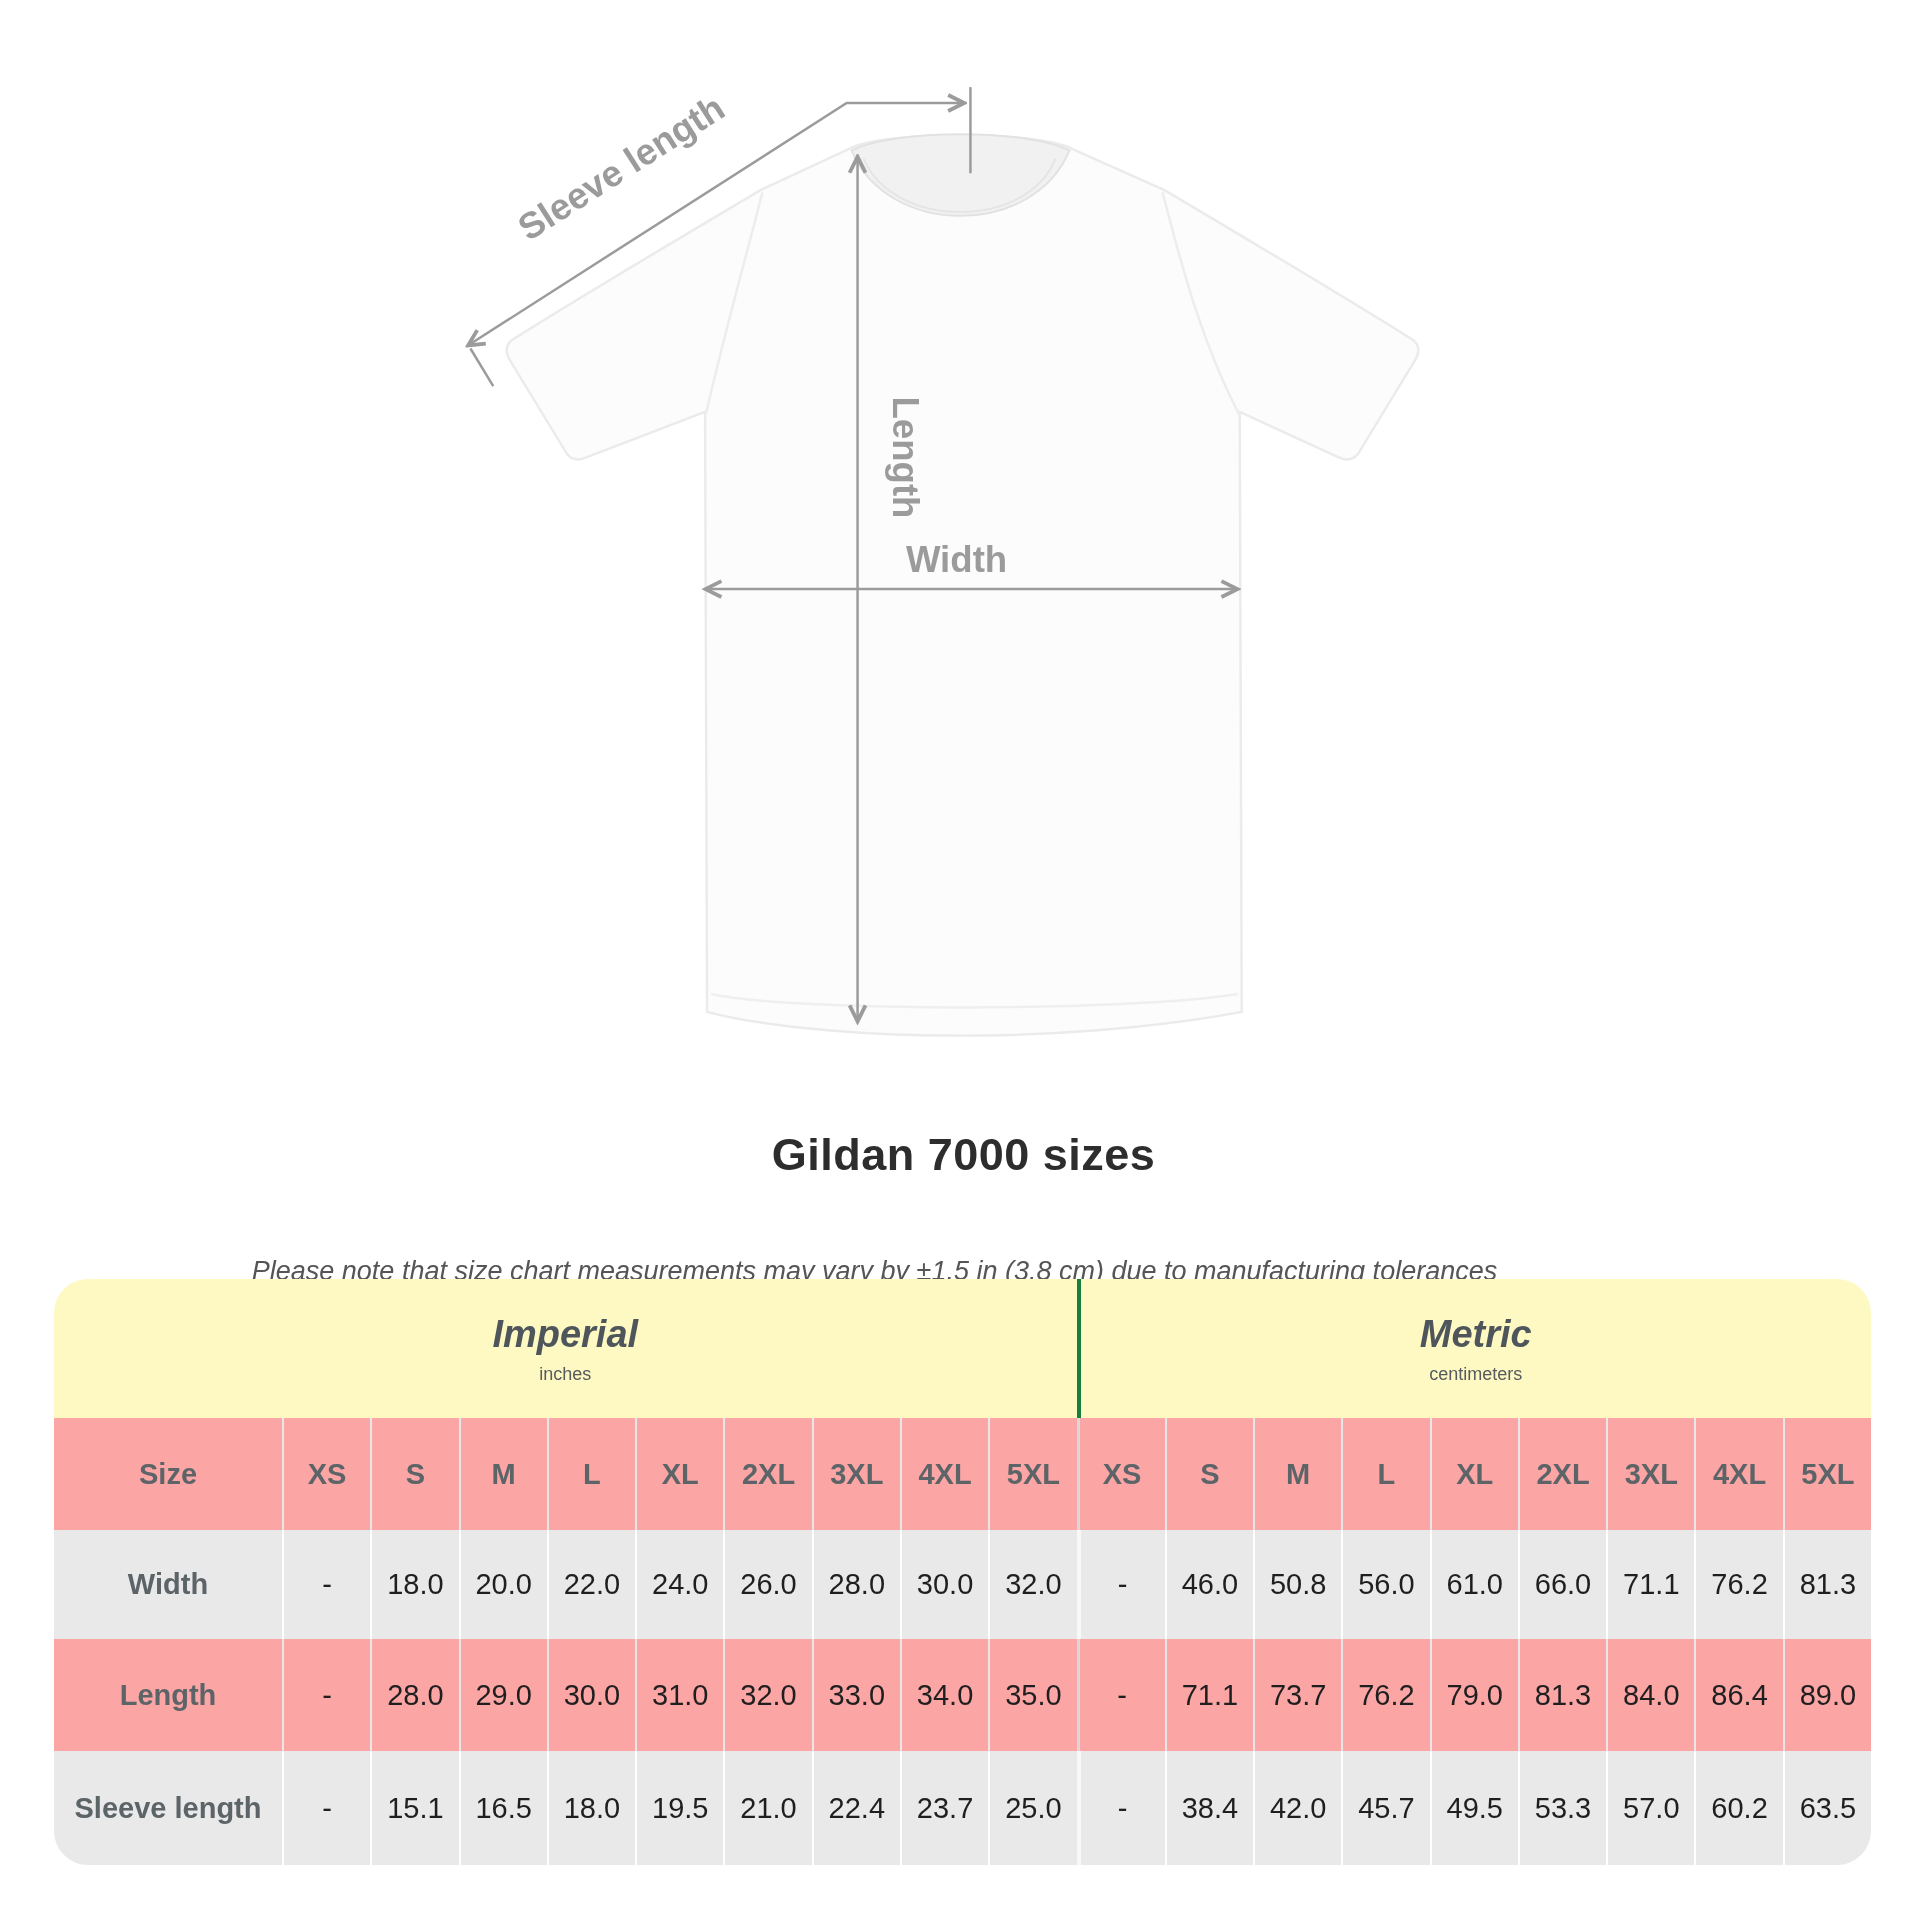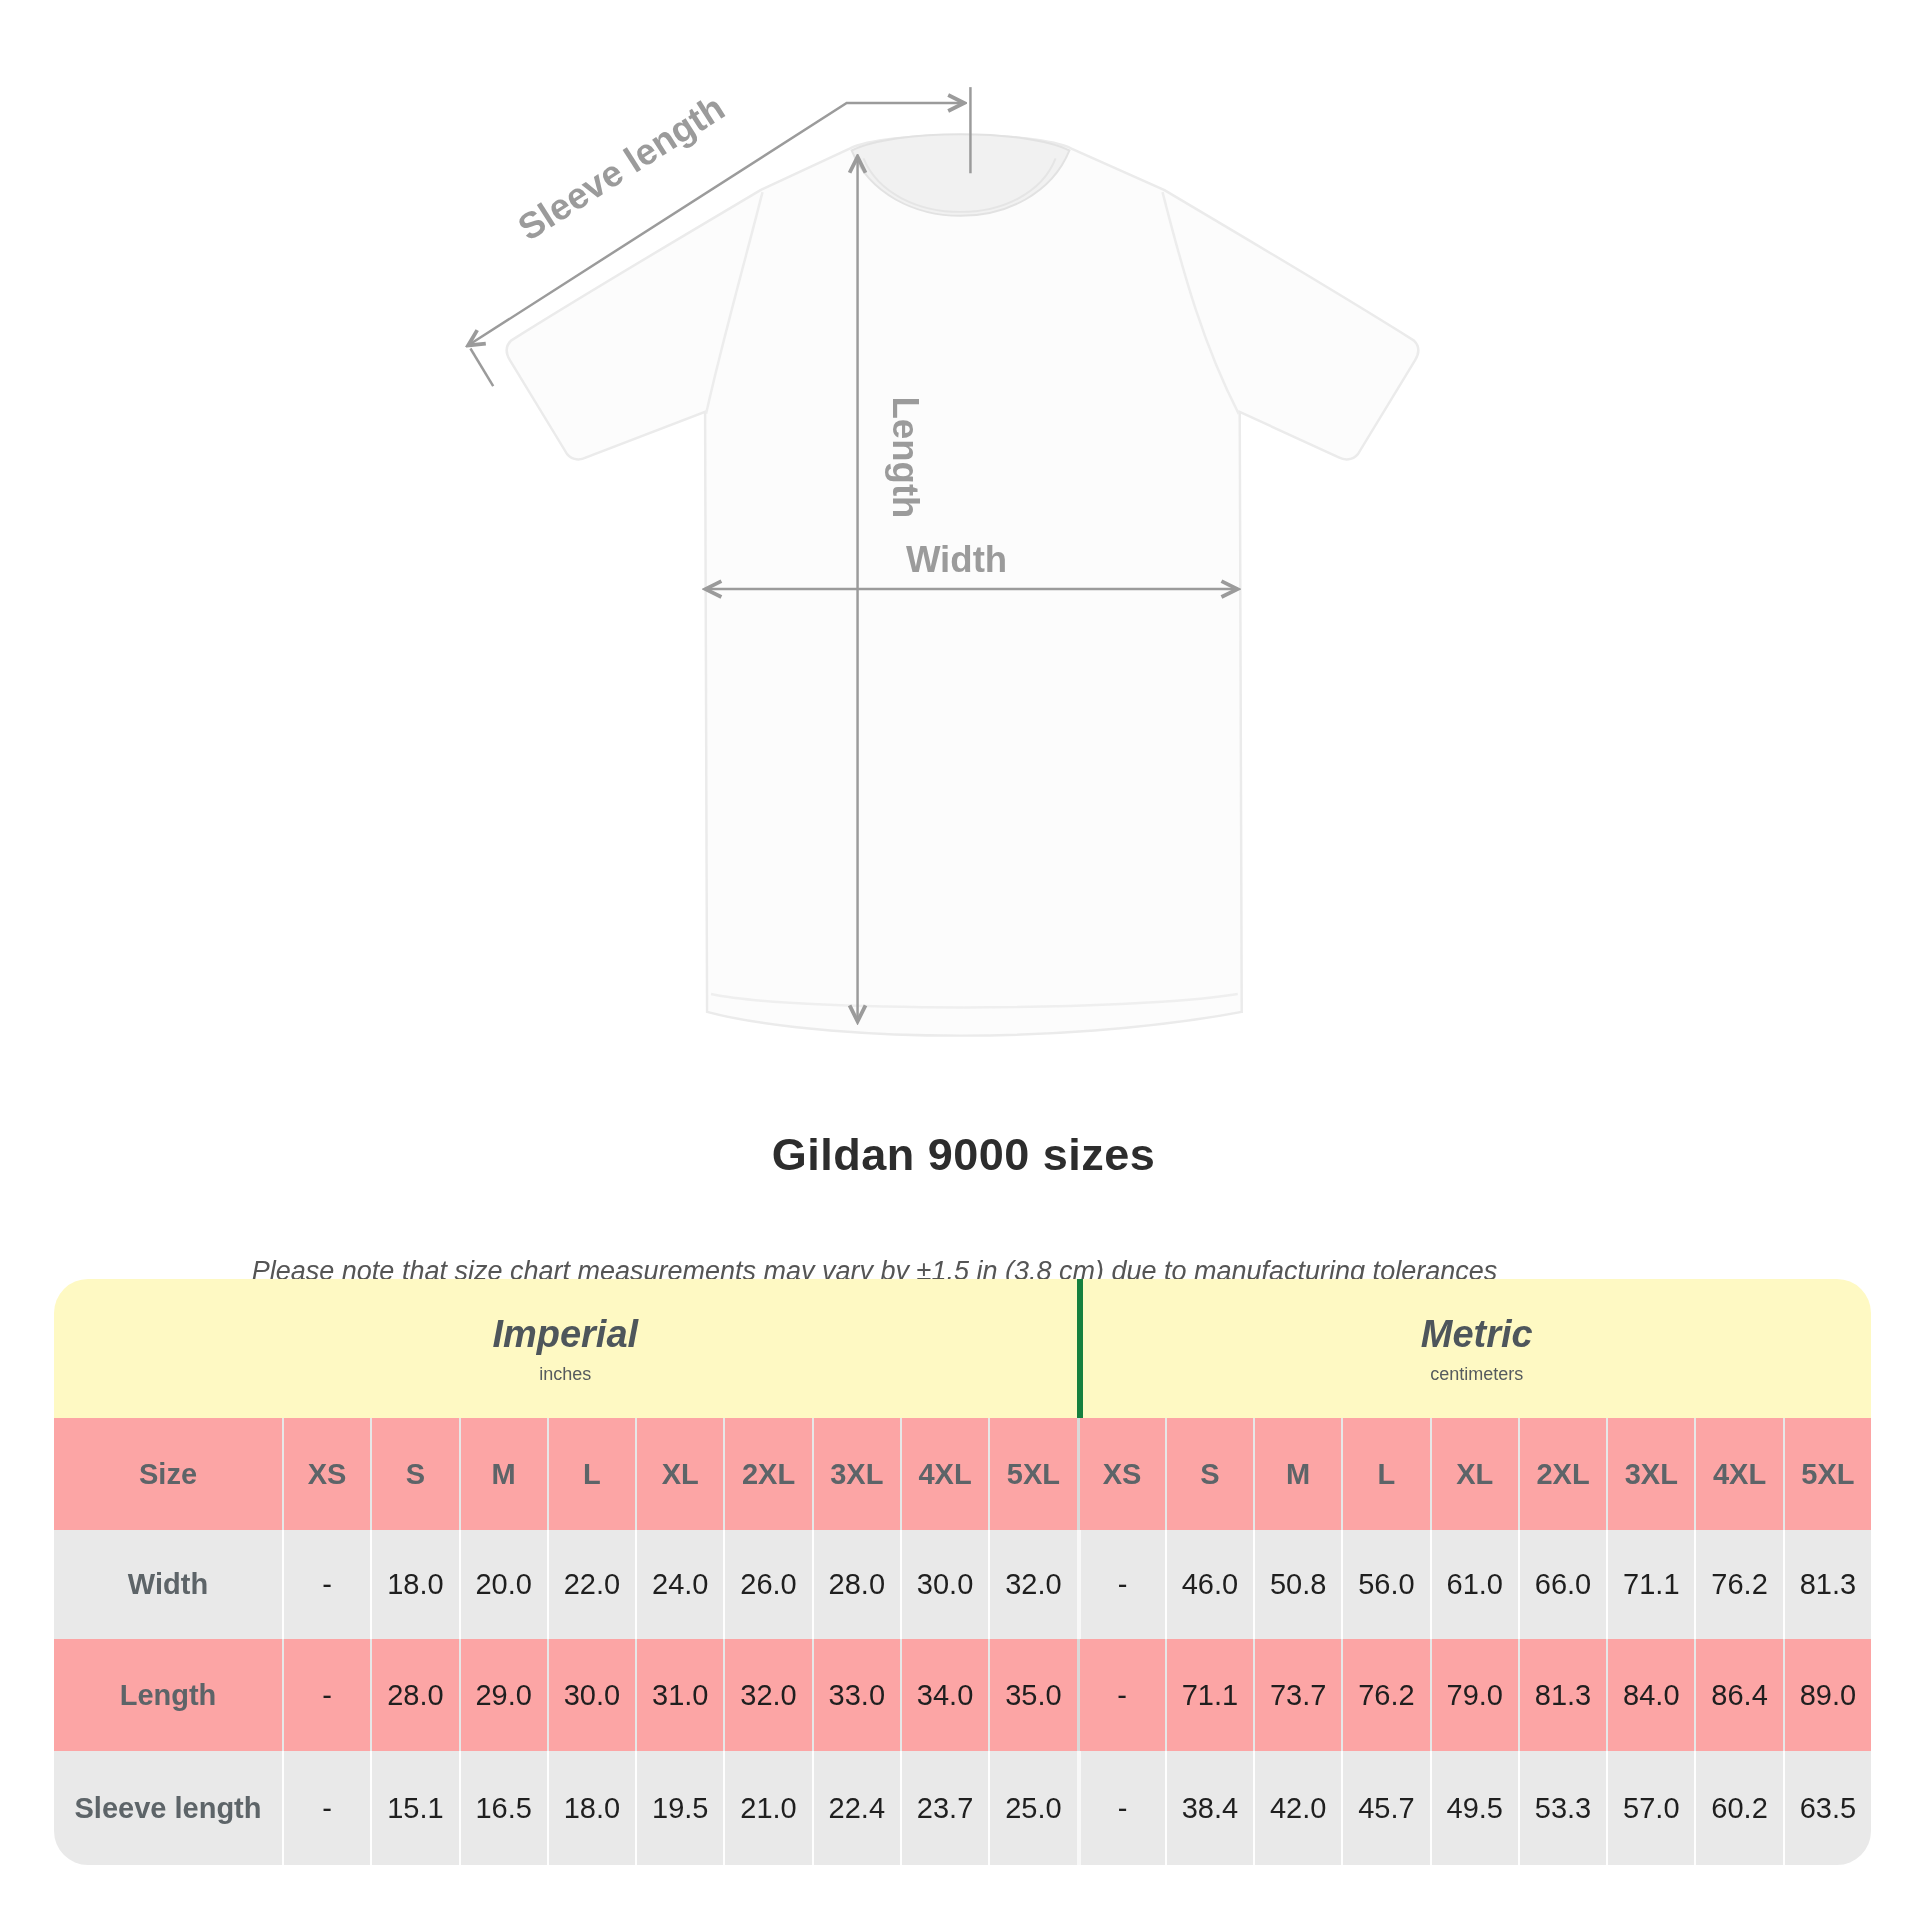--- a/index.html
+++ b/index.html
@@ -17,21 +17,21 @@
 
   
   .size-table{position:absolute;left:54px;top:1279px;width:1817px;height:586px;
               border-radius:34px;overflow:hidden;
               display:grid;
               grid-template-columns:228px repeat(18, 1fr);
               grid-template-rows:139px 112px 109px 112px 115px;}
   .band{background:#fef9c3;display:flex;flex-direction:column;align-items:center;
         justify-content:center;gap:8px;grid-row:1;}
   .band-left{grid-column:1 / span 10;}
-  .band-right{grid-column:11 / span 9;border-left:6px solid #15803d;}
+  .band-right{grid-column:11 / span 9;border-left:4px solid #15803d;}
   .band-title{font-size:38px;font-weight:bold;font-style:italic;color:#4e565b;}
   .band-sub{font-size:18px;color:#565b5e;}
 
   .cell{display:flex;align-items:center;justify-content:center;font-size:29px;}
   .row-white{background:#fca5a5;}
   .row-gray{background:#e9e9e9;}
   .cell{border-left:2px solid transparent;}
   .cell.row-white{border-left-color:#e7e7e7;}
   .cell.row-gray{border-left-color:rgba(255,255,255,0.92);}
   .cell.label-col{border-left:none;}
@@ -85,21 +85,21 @@
     <line x1="475" y1="352" x2="498" y2="390" stroke="#9b9b9b" stroke-width="2.5"></line>
     <text x="634" y="180" text-anchor="middle" transform="rotate(-32.6 634 180)" font-size="37" font-weight="bold" fill="#9b9b9b">Sleeve length</text>
 
     <line x1="866" y1="160" x2="866" y2="1030" stroke="#9b9b9b" stroke-width="2.5" marker-start="url(#arr)" marker-end="url(#arr)"></line>
     <text text-anchor="middle" transform="translate(902 462) rotate(90)" font-size="37" font-weight="bold" fill="#9b9b9b">Length</text>
 
     <line x1="714" y1="595" x2="1248" y2="595" stroke="#9b9b9b" stroke-width="2.5" marker-start="url(#arr)" marker-end="url(#arr)"></line>
     <text x="966" y="578" text-anchor="middle" font-size="37" font-weight="bold" fill="#9b9b9b">Width</text>
   </svg>
 
-  <div class="page-title">Gildan 9000 sizes</div>
+  <div class="page-title">Gildan 7000 sizes</div>
   <div class="page-note">Please note that size chart measurements may vary by ±1.5 in (3.8 cm) due to manufacturing tolerances</div>
 
   <div class="size-table">
     <div class="band band-left">
       <div class="band-title">Imperial</div>
       <div class="band-sub">inches</div>
     </div>
     <div class="band band-right">
       <div class="band-title">Metric</div>
       <div class="band-sub">centimeters</div>

